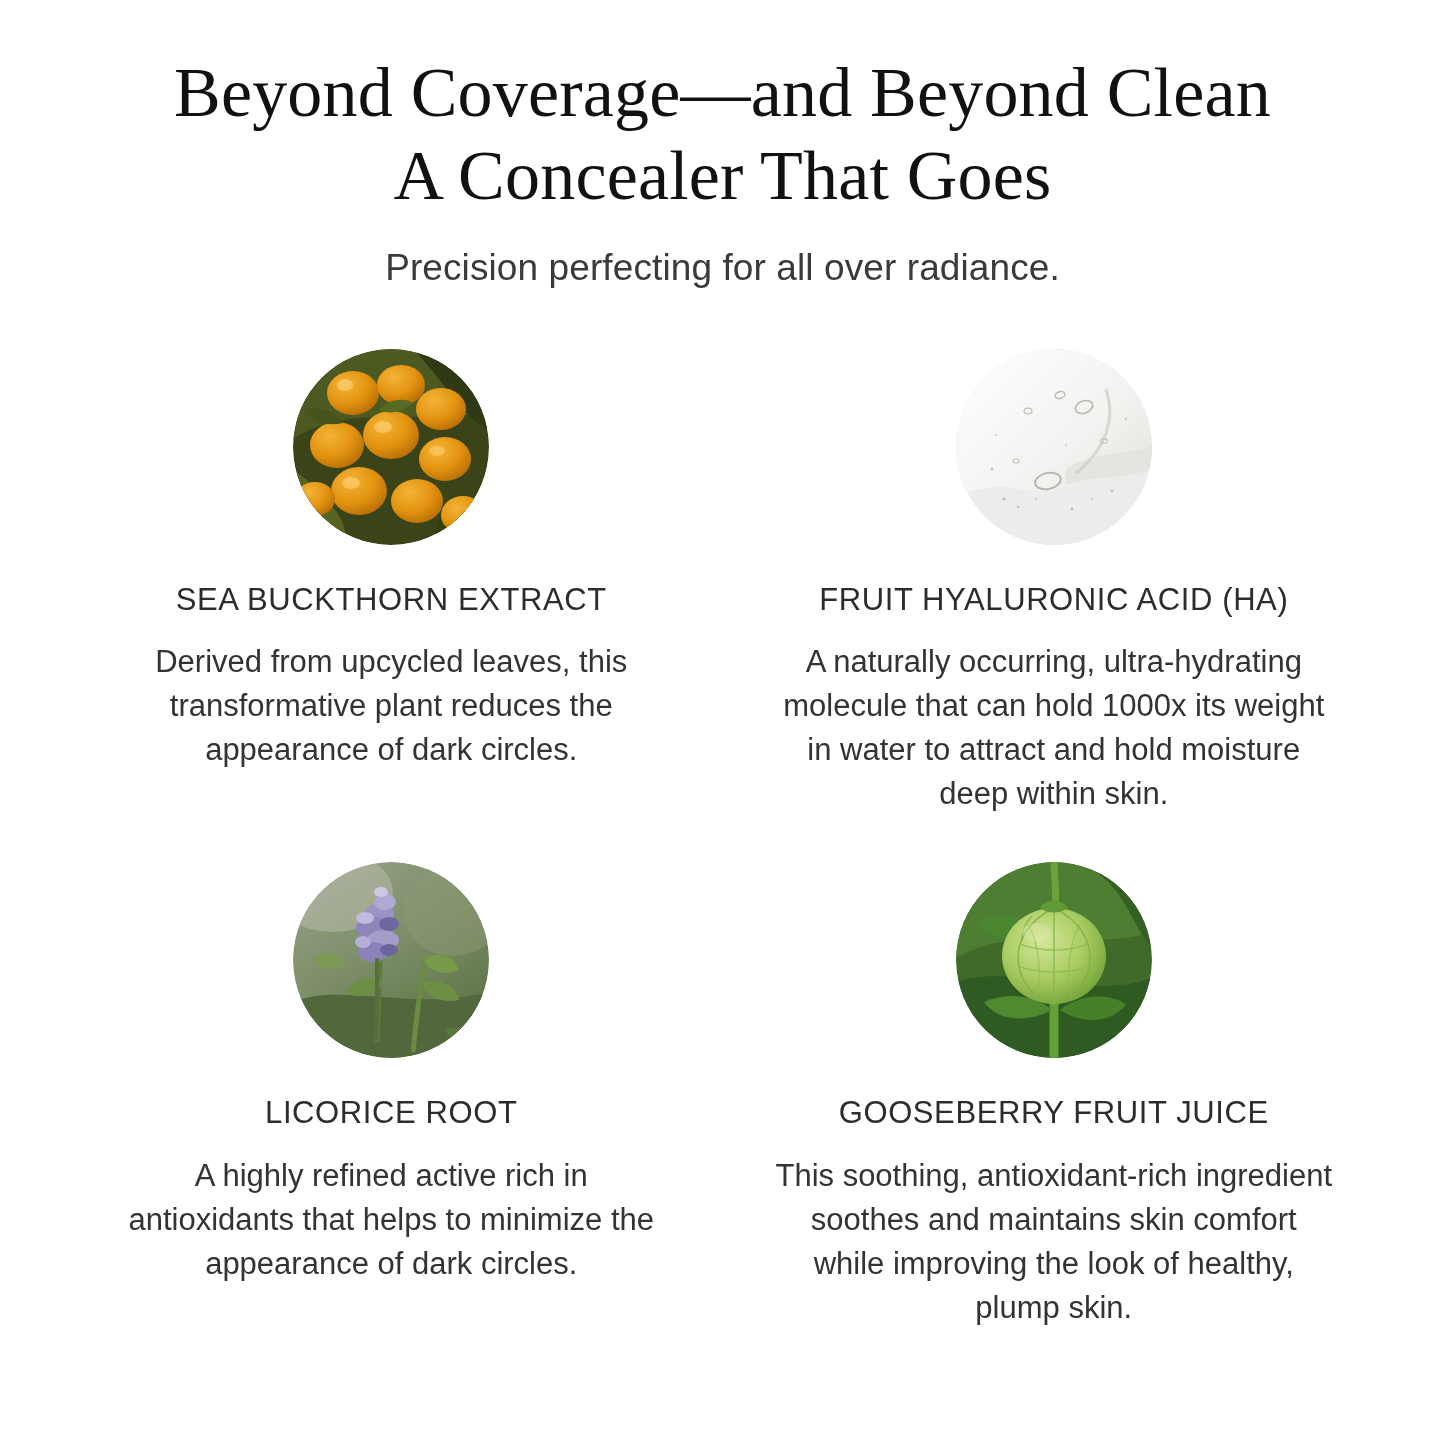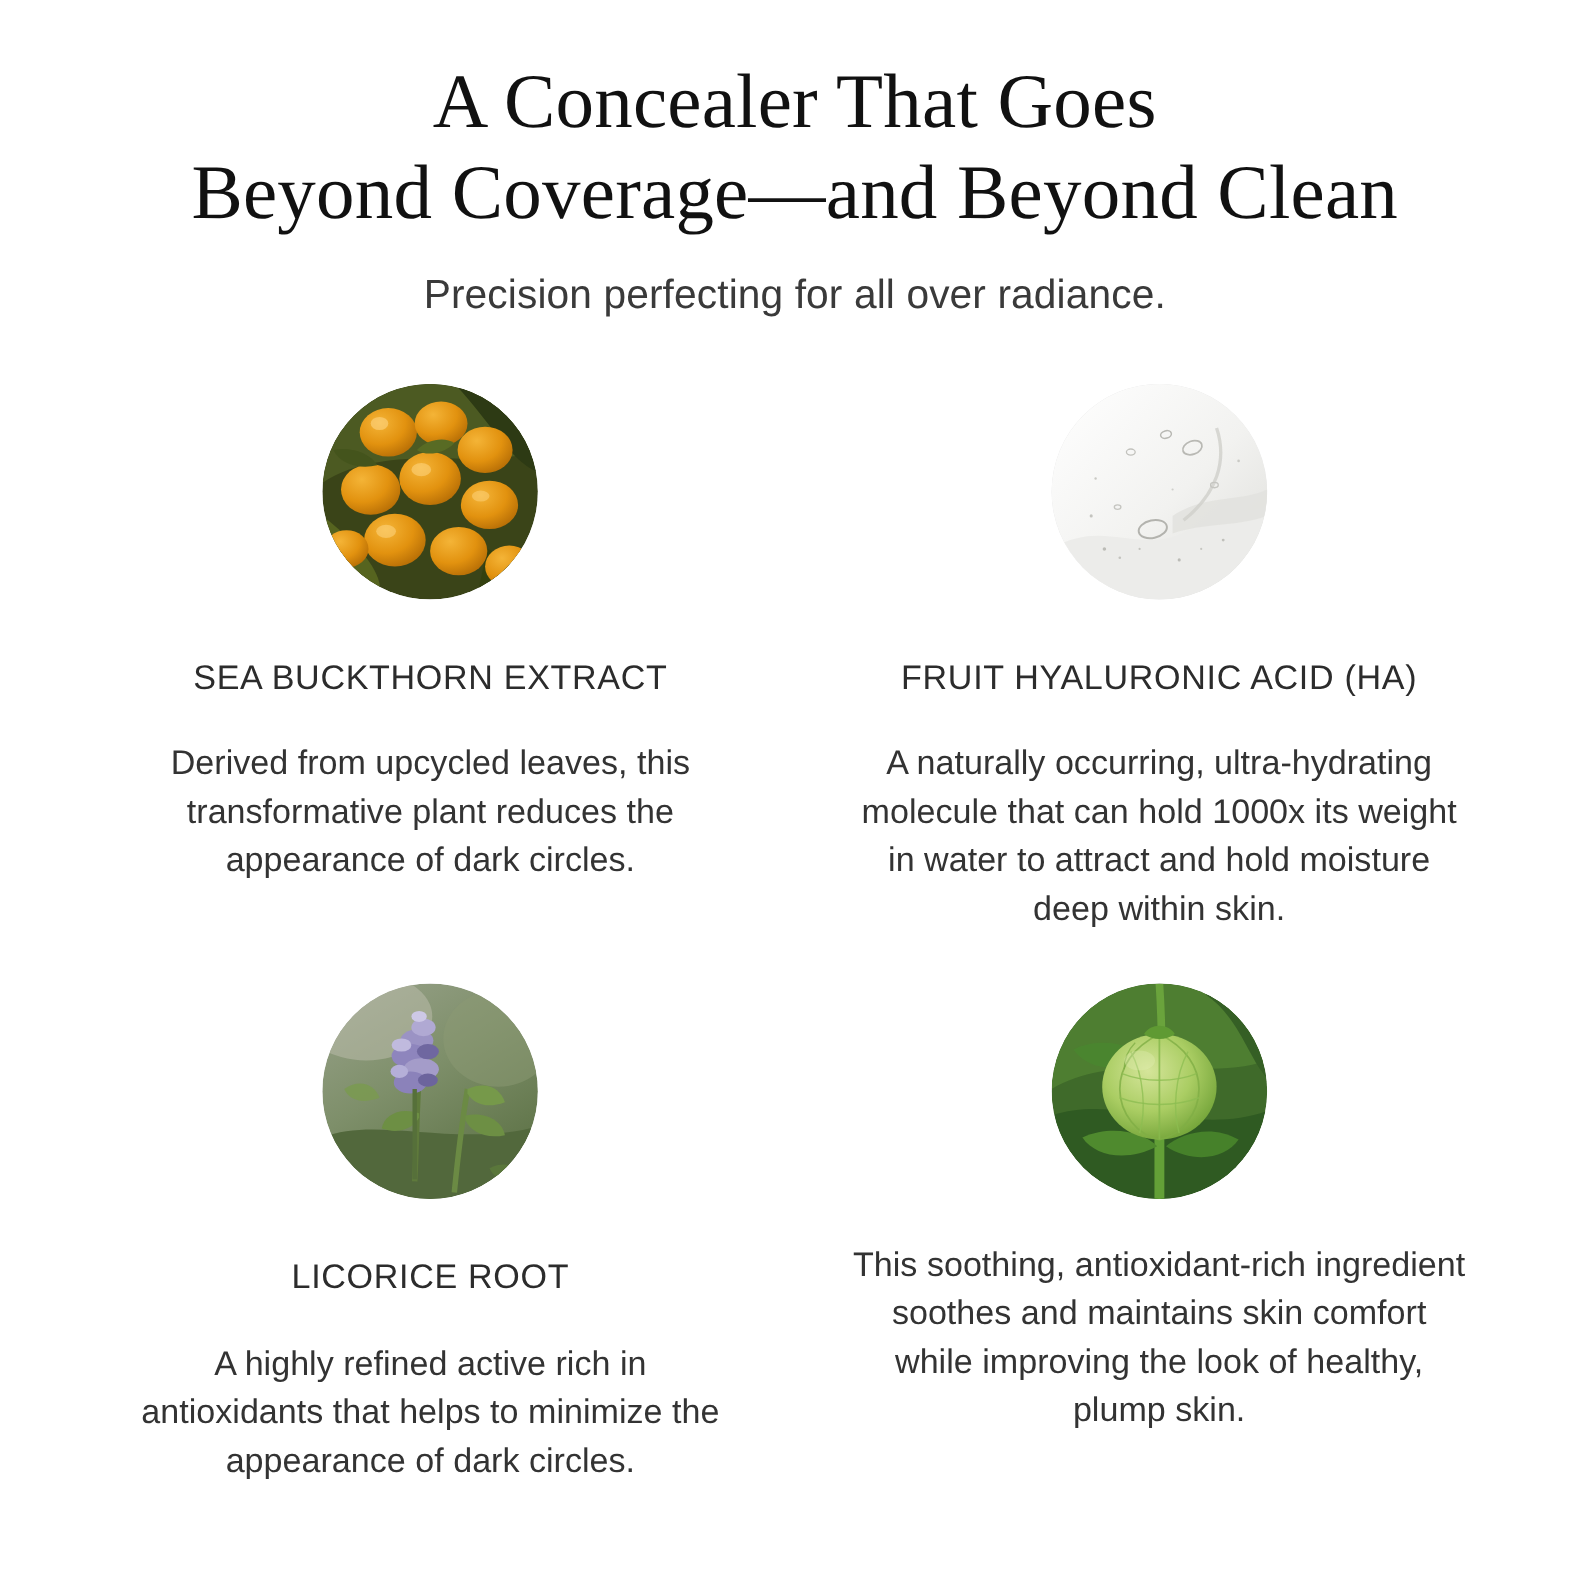--- a/index.html
+++ b/index.html
@@ -54,21 +54,20 @@
     column-gap: 0px;
     row-gap: 46px;
     padding: 0 60px;
     box-sizing: border-box;
   }
   .card {
     display: flex;
     flex-direction: column;
     align-items: center;
     text-align: center;
-    gap: 16px;
   }
   .thumb {
     width: 196px;
     height: 196px;
     border-radius: 50%;
     overflow: hidden;
     position: relative;
     background: #e8e8e8;
     flex: none;
   }
@@ -97,22 +96,22 @@
     max-width: 560px;
   }
 </style>
 </head>
 <body>
 
 <div class="page">
 
   <div class="header">
     <h1 class="headline">
+      <span class="line">Beyond Coverage—and Beyond Clean</span>
       <span class="line">A Concealer That Goes</span>
-      <span class="line">Beyond Coverage—and Beyond Clean</span>
     </h1>
     <div class="subhead">Precision perfecting for all over radiance.</div>
   </div>
 
   <div class="grid">
 
     <div class="card">
       <div class="thumb">
         <svg viewBox="0 0 196 196" xmlns="http://www.w3.org/2000/svg" aria-hidden="true">
           <defs>
@@ -269,17 +268,18 @@
             <path d="M64 82 C84 90 112 90 132 82" stroke="#8cbd51" stroke-width="1.4" fill="none" opacity="0.8"></path>
             <path d="M62 104 C82 112 114 112 134 104" stroke="#8cbd51" stroke-width="1.4" fill="none" opacity="0.8"></path>
             <path d="M72 62 C84 84 86 116 80 136" stroke="#8cbd51" stroke-width="1.3" fill="none" opacity="0.75"></path>
             <path d="M124 62 C112 84 110 116 116 136" stroke="#8cbd51" stroke-width="1.3" fill="none" opacity="0.75"></path>
             <path d="M76 54 C68 62 66 70 66 78" stroke="#7bab42" stroke-width="1.2" fill="none" opacity="0.7"></path>
             <ellipse cx="80" cy="70" rx="14" ry="9" fill="#e2efb4" opacity="0.35"></ellipse>
             <path d="M84 46 C90 36 106 36 112 46 C104 52 92 52 84 46 Z" fill="#5f9a33"></path>
           </g>
         </svg>
       </div>
+      <div class="card-title">GOOSEBERRY FRUIT JUICE</div>
       <div class="card-desc">This soothing, antioxidant-rich ingredient soothes and maintains skin comfort while improving the look of healthy, plump skin.</div>
     </div>
 
   </div>
 </div>
 
 </body></html>

